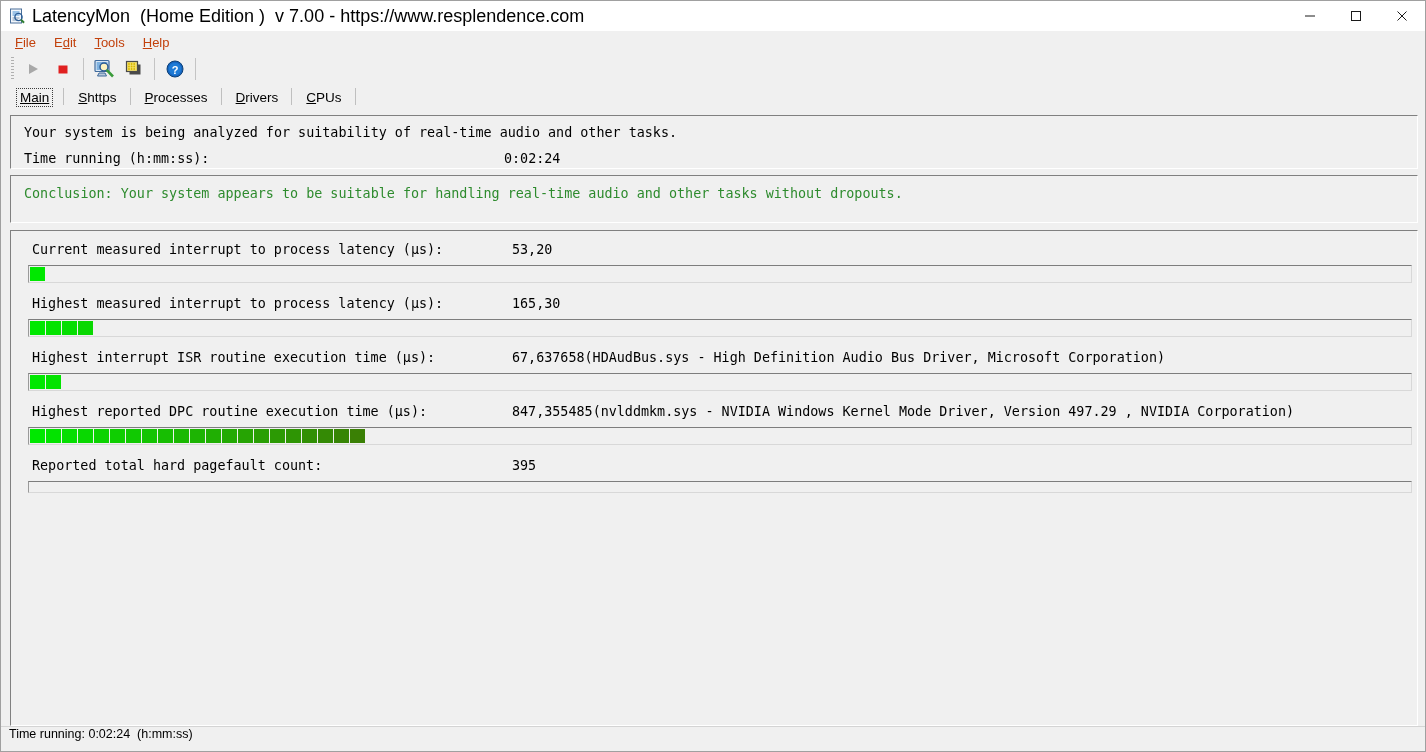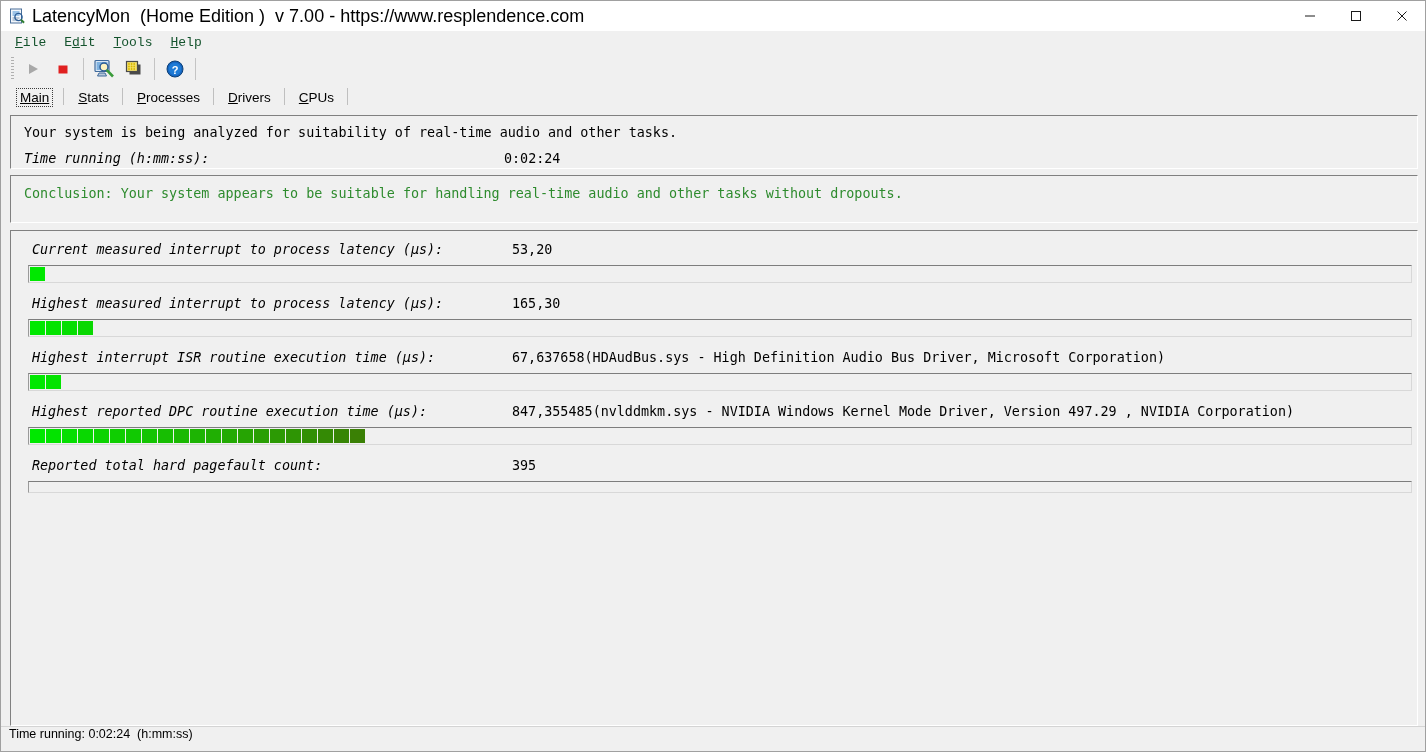--- a/index.html
+++ b/index.html
@@ -70,23 +70,23 @@
   
   #menu-bar {
     height: 22px;
     background: #f0f0f0;
     display: flex;
     align-items: center;
     padding-left: 10px;
     flex: none;
   }
   .menu-item {
-    font-family: Liberation Mono, monospace;
+    font-family: Liberation Sans, sans-serif;
     font-size: 13px;
-    color: #14532d;
+    color: #c2410c;
     padding: 1px 10px 1px 4px;
     margin-right: 4px;
     white-space: pre;
   }
   .menu-item u { text-decoration: underline; }
 
   
   #toolbar {
     height: 32px;
     background: #f0f0f0;
@@ -185,21 +185,20 @@
     padding: 5px 0 0 13px;
     flex: none;
   }
   #panel-status .line {
     height: 26px;
     line-height: 23px;
   }
   .val-col {
     display: inline-block;
     width: 480px;
-    font-style: italic;
   }
 
   
   #panel-conclusion {
     height: 48px;
     margin-top: 6px;
     padding: 10px 16px 0 13px;
     flex: none;
   }
   #conclusion-text {
@@ -366,21 +365,21 @@
 
     <div class="tb-sep"></div>
   </div>
 
   <div id="tab-bar">
     <div class="tab selected">
       <span class="tab-inner"><u>M</u><span>ain</span></span>
       <span class="tab-sep"></span>
     </div>
     <div class="tab">
-      <span class="tab-inner"><u>S</u><span>tats</span></span>
+      <span class="tab-inner"><u>S</u><span>https</span></span>
       <span class="tab-sep"></span>
     </div>
     <div class="tab">
       <span class="tab-inner"><u>P</u><span>rocesses</span></span>
       <span class="tab-sep"></span>
     </div>
     <div class="tab">
       <span class="tab-inner"><u>D</u><span>rivers</span></span>
       <span class="tab-sep"></span>
     </div>

